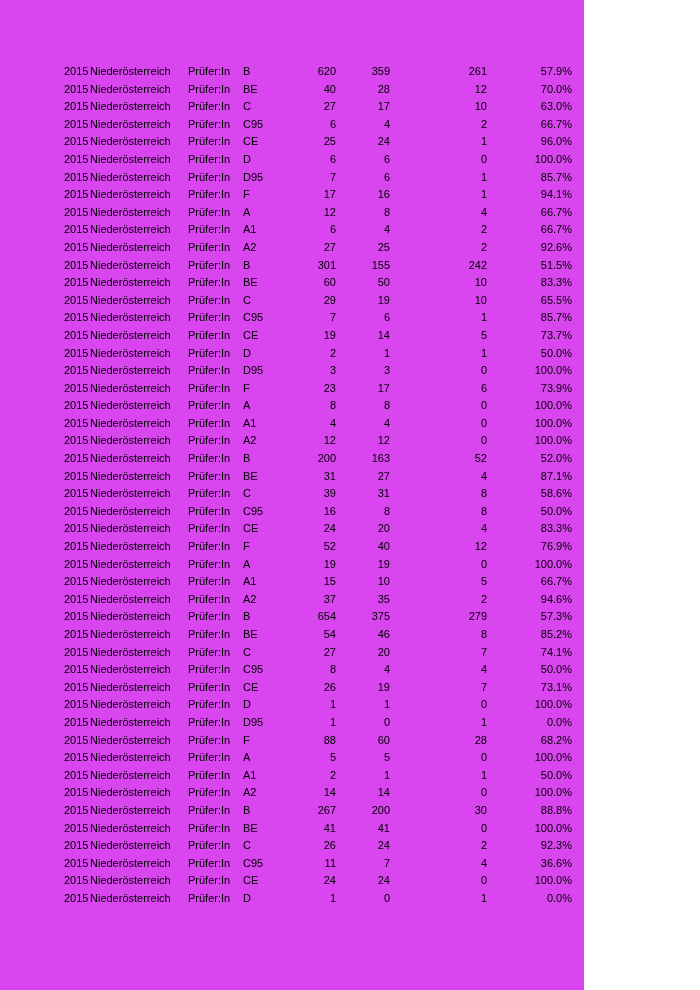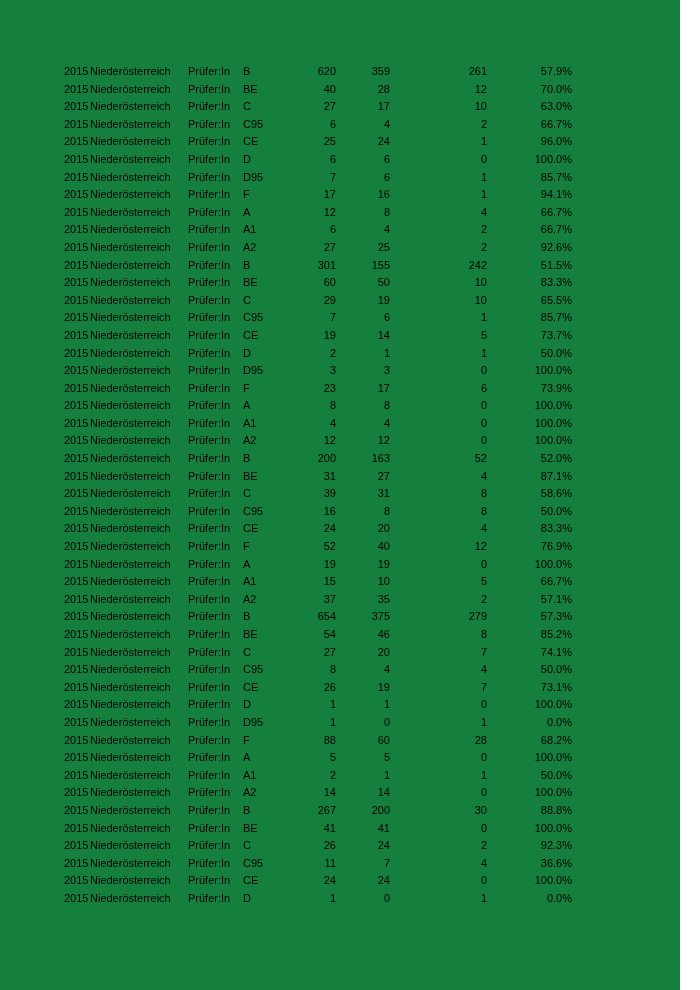--- a/index.html
+++ b/index.html
@@ -3,23 +3,23 @@
 <meta charset="utf-8">
 <style>
   html, body {
     margin: 0;
     padding: 0;
     background: #ffffff;
     font-family: "Liberation Sans", "DejaVu Sans", sans-serif;
   }
   .page {
     position: relative;
-    width: 680px;
+    width: 584px;
     height: 990px;
-    background: #15803d;
+    background: #d946ef;
     overflow: hidden;
   }
   .data-table {
     position: absolute;
     left: 64px;
     top: 63px;
     border-collapse: collapse;
     table-layout: fixed;
     width: 508px;
     font-size: 11px;
@@ -370,21 +370,21 @@
           <td>66.7%</td>
         </tr>
         <tr>
           <td>2015</td>
           <td>Niederösterreich</td>
           <td>Prüfer:In</td>
           <td>A2</td>
           <td>37</td>
           <td>35</td>
           <td>2</td>
-          <td>57.1%</td>
+          <td>94.6%</td>
         </tr>
         <tr>
           <td>2015</td>
           <td>Niederösterreich</td>
           <td>Prüfer:In</td>
           <td>B</td>
           <td>654</td>
           <td>375</td>
           <td>279</td>
           <td>57.3%</td>

